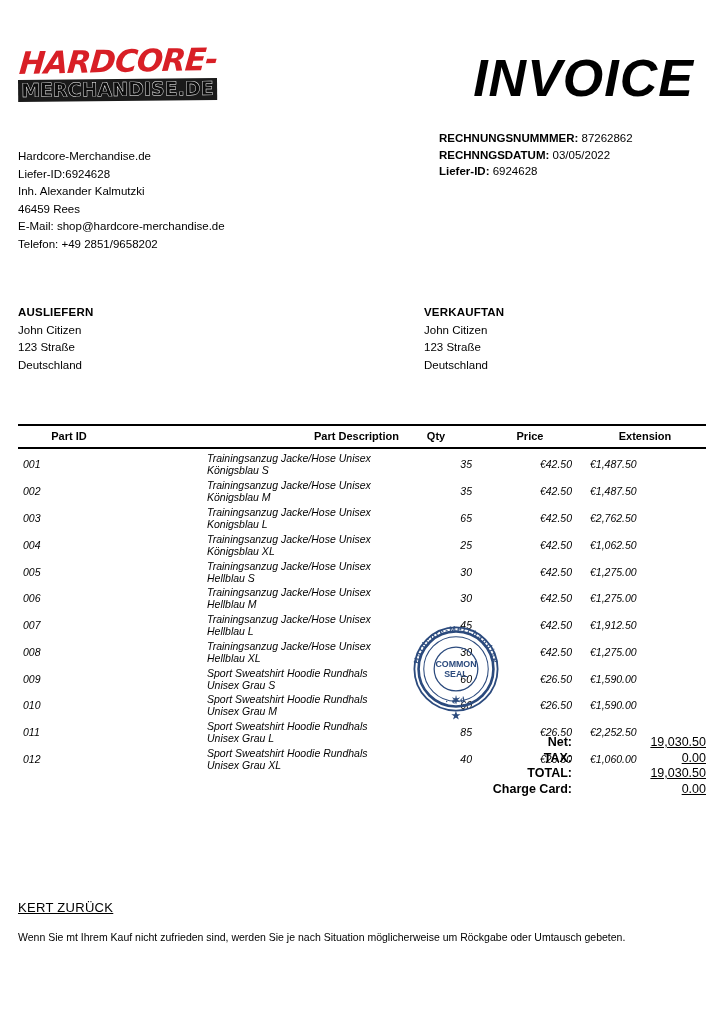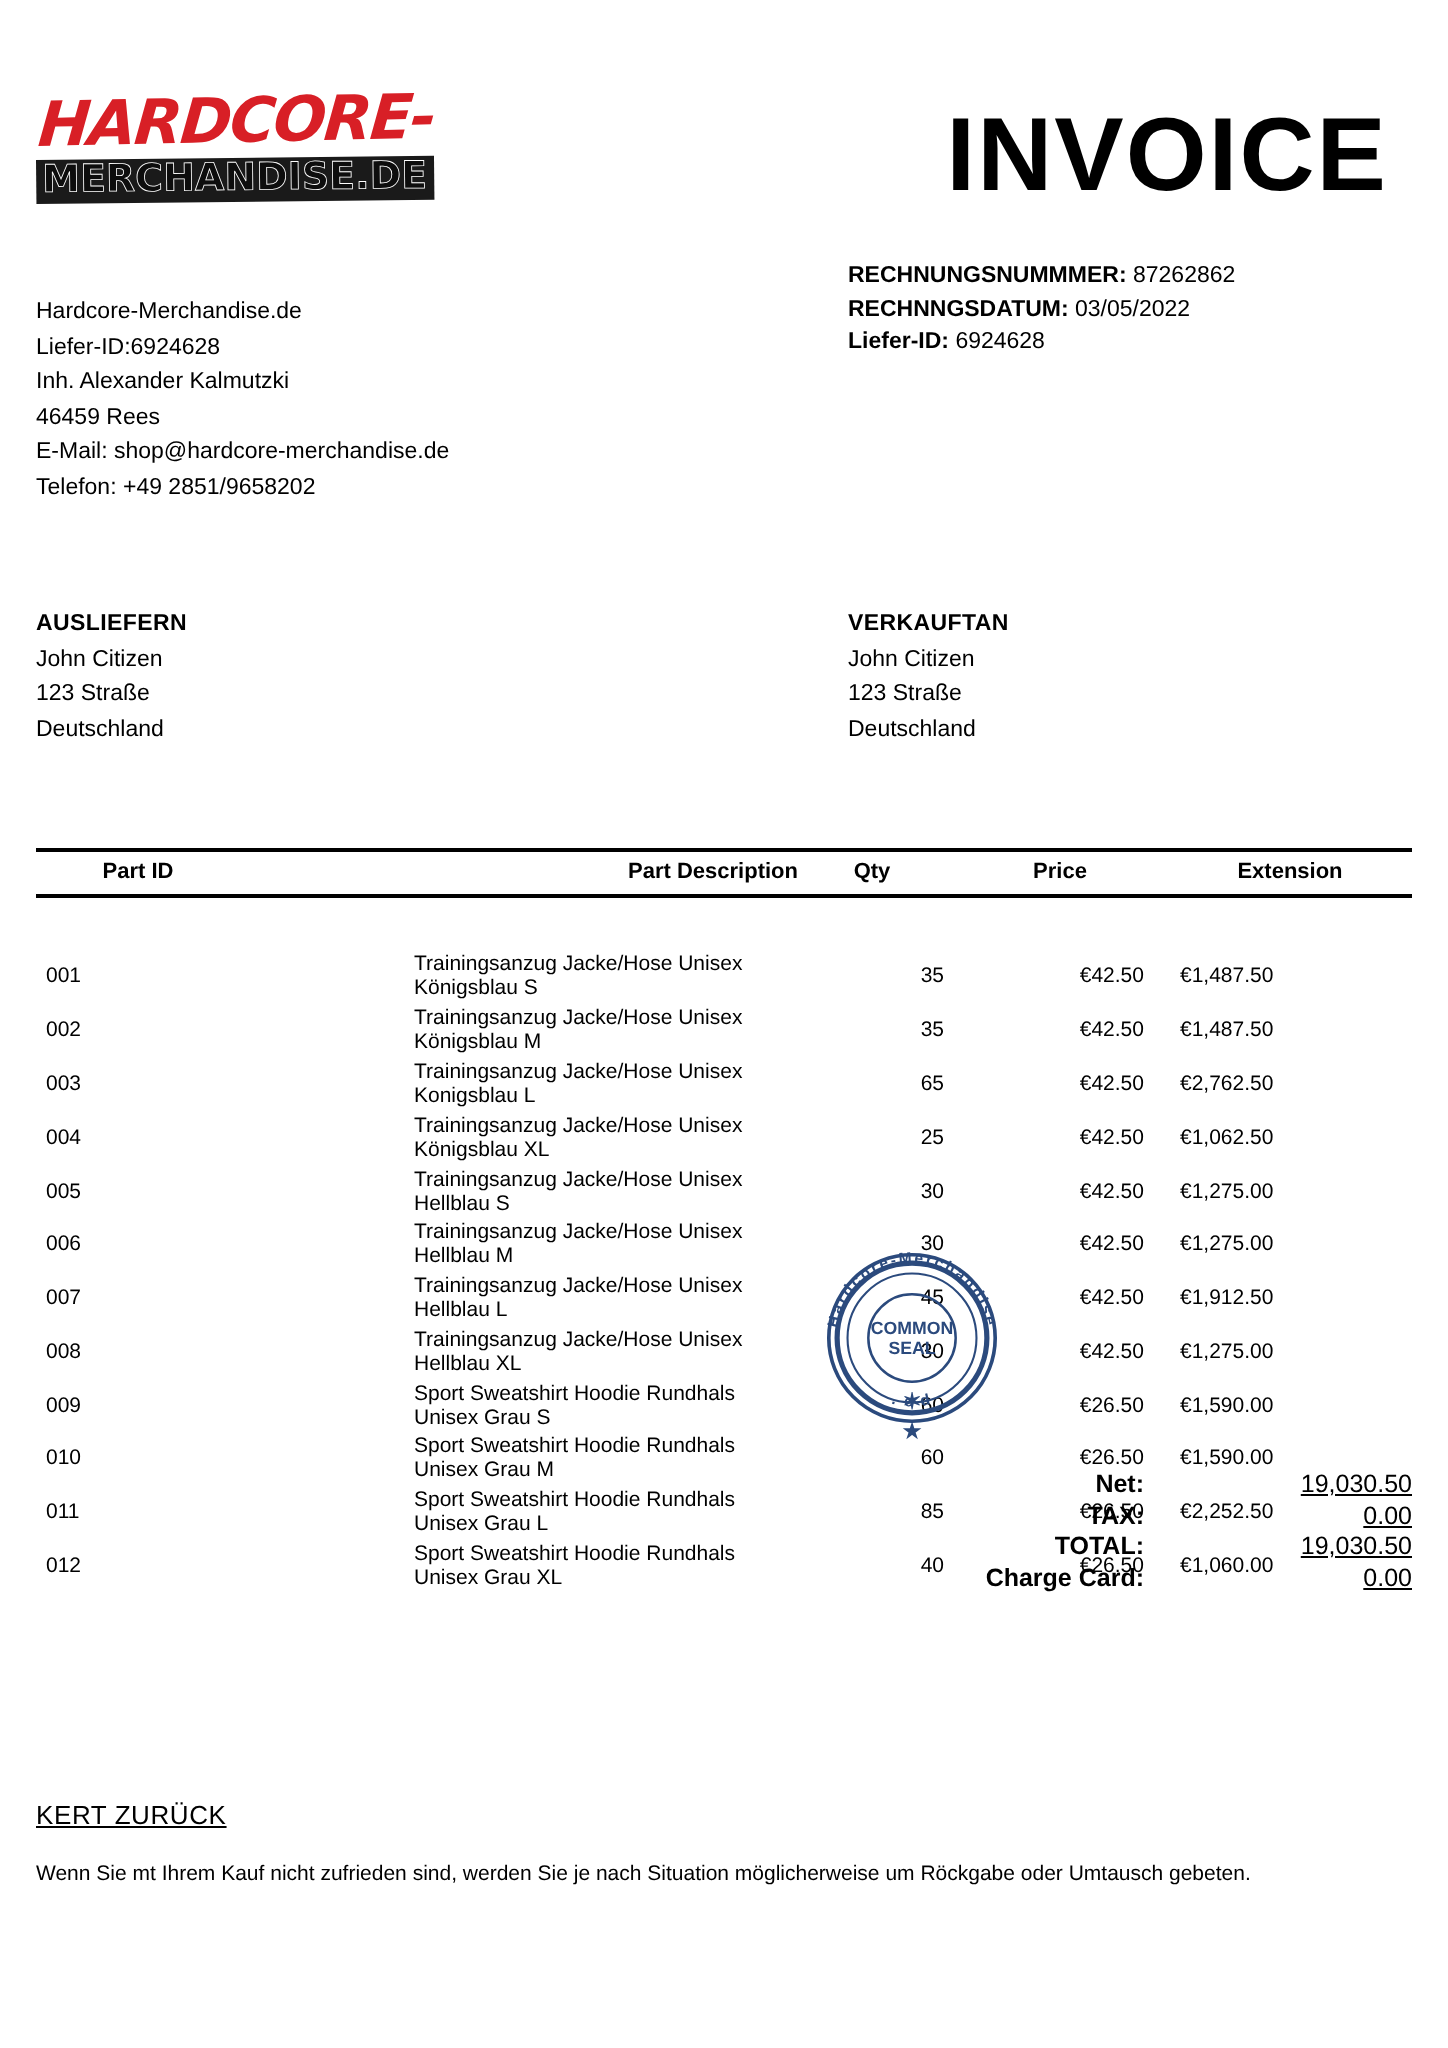--- a/index.html
+++ b/index.html
@@ -63,26 +63,27 @@
 
   
   .invoice-title {
     position: absolute;
     right: 30px;
     top: 52px;
     font-size: 52px;
     font-weight: bold;
     letter-spacing: 1px;
     line-height: 1;
+    font-style: italic;
   }
 
   
   .meta {
     position: absolute;
-    left: 424px;
+    left: 439px;
     top: 130px;
     font-size: 11.5px;
     line-height: 16.5px;
   }
   .meta .k { font-weight: bold; }
   .meta .v { font-weight: normal; }
 
   
   .sender {
     position: absolute;
@@ -266,21 +267,21 @@
         <tr>
           <th class="c-partid">Part ID</th>
           <th class="c-desc">Part Description</th>
           <th class="c-qty">Qty</th>
           <th class="c-price">Price</th>
           <th class="c-ext">Extension</th>
         </tr>
       </thead>
     </table>
     <div class="rule-bottom"></div>
-    <table class="items" style="margin-top:26px;">
+    <table class="items" style="margin-top:2px;font-style:italic;">
       <tbody id="items-body">
           <tr>
             <td class="c-partid">001</td>
             <td class="c-desc">Trainingsanzug Jacke/Hose Unisex Königsblau S</td>
             <td class="c-qty">35</td>
             <td class="c-price">€42.50</td>
             <td class="c-ext">€1,487.50</td>
           </tr>
           <tr>
             <td class="c-partid">002</td>

